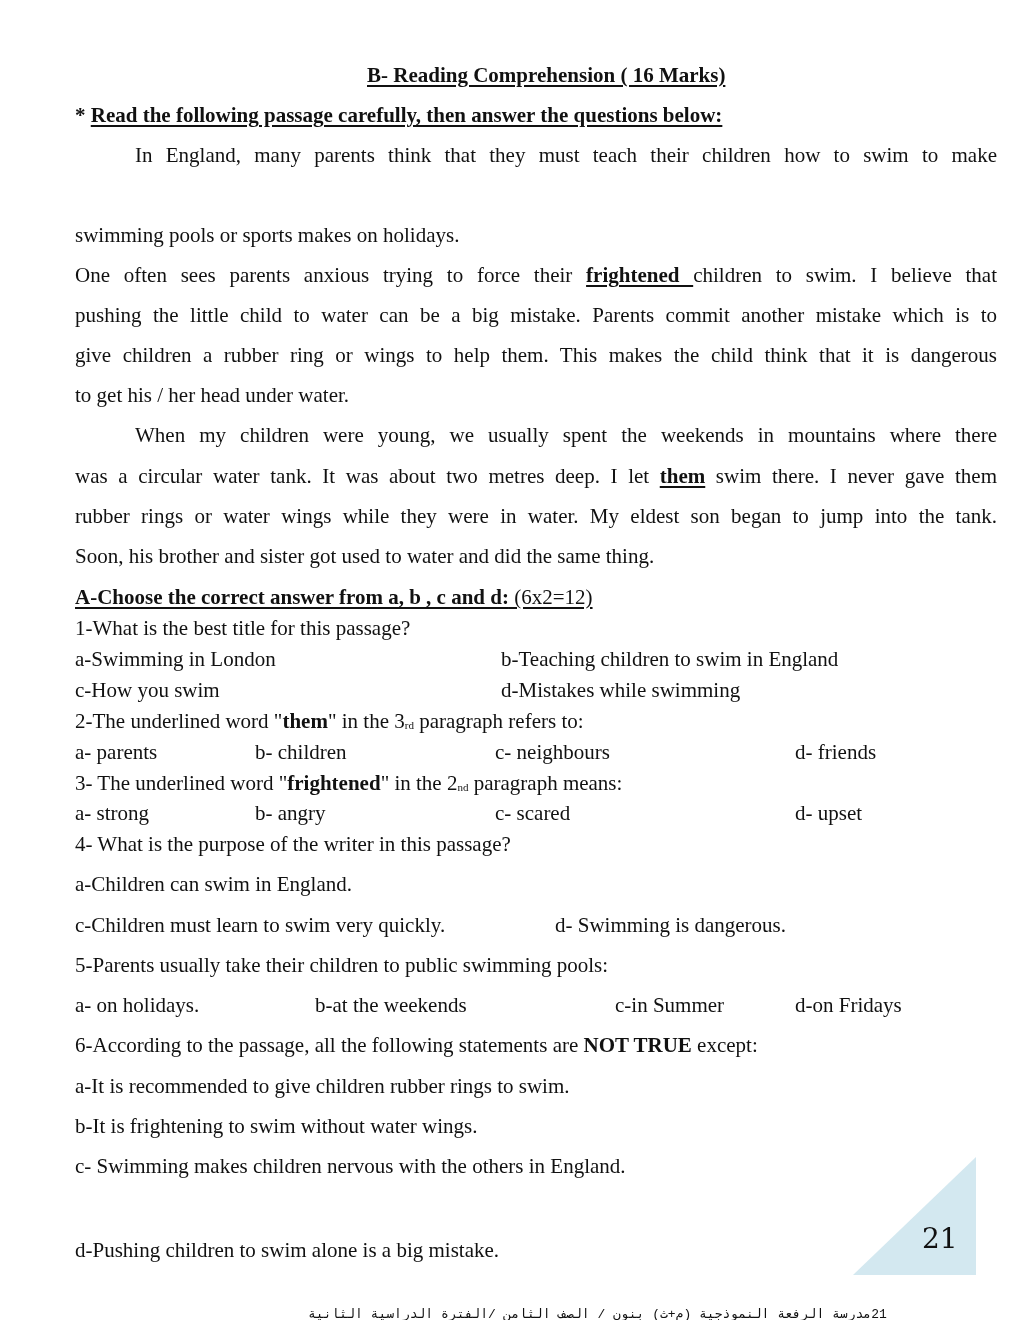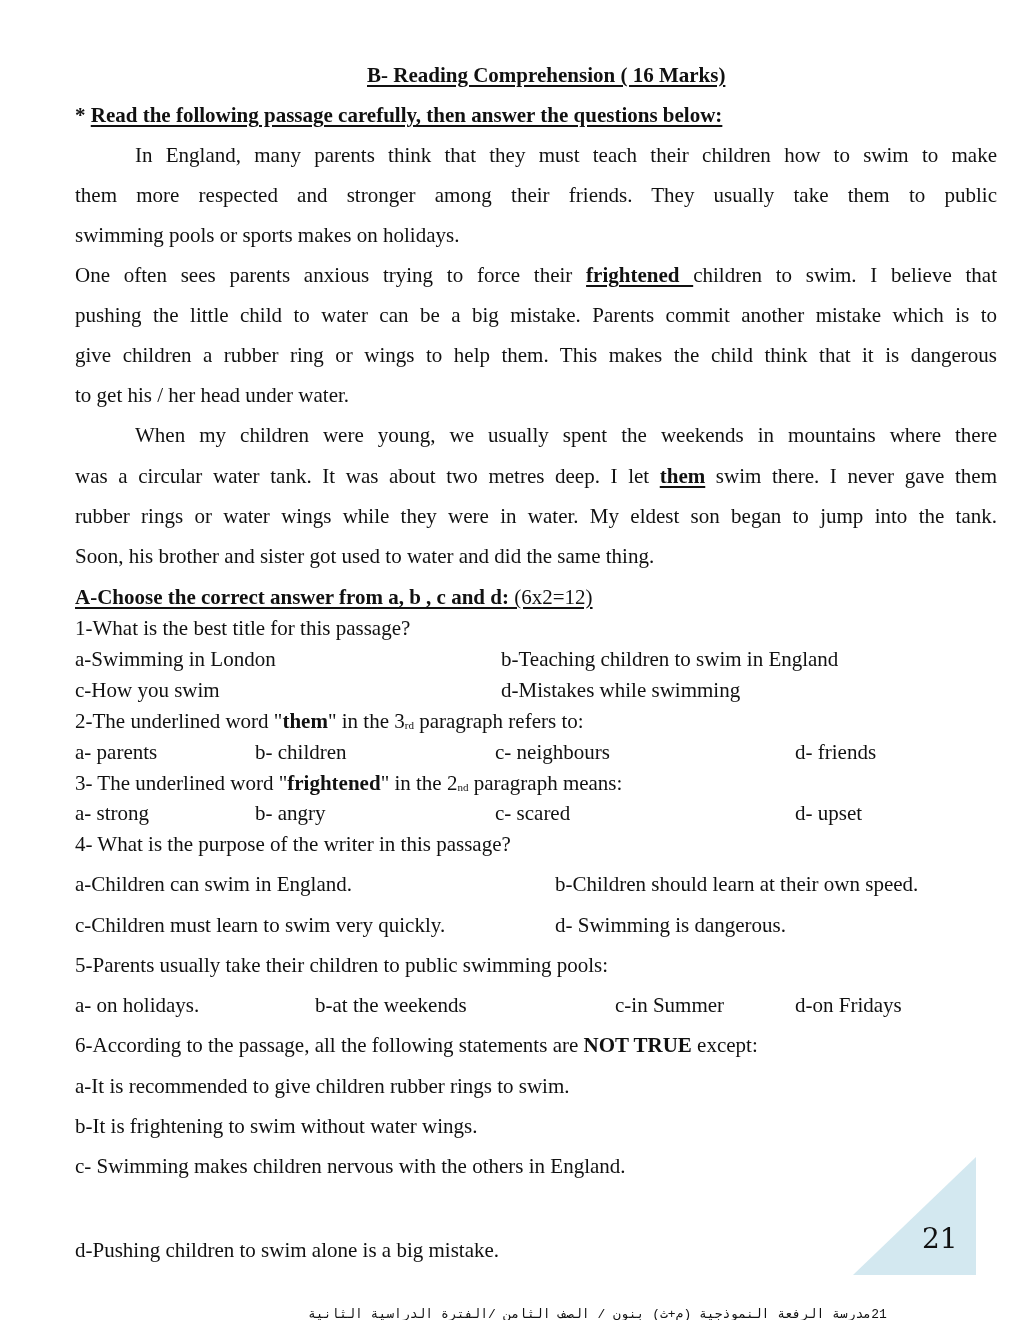--- a/index.html
+++ b/index.html
@@ -20,21 +20,20 @@
 </style>
 </head>
 <body>
 
 <div class="page">
 
   <div class="line bold u" style="left:367px; top:65px;">B- Reading Comprehension ( 16 Marks)</div>
   <div class="line bold" style="top:105px;"><span>* </span><span class="u">Read the following passage carefully, then answer the questions below:</span></div>
 
   <div class="line just" style="left:135px; width:862px; top:145px;">In England, many parents think that they must teach their children how to swim to make</div>
-  <div class="line just" style="top:185px;">them more respected and stronger among their friends. They usually take them to public</div>
   <div class="line" style="top:225px;">swimming pools or sports makes on holidays.</div>
 
   <div class="line just" style="top:265px;"><span>One often sees parents anxious trying to force their </span><span class="bold u">frightened </span><span>children to swim. I believe that</span></div>
   <div class="line just" style="top:305px;">pushing the little child to water can be a big mistake. Parents commit another mistake which is to</div>
   <div class="line just" style="top:345px;">give children a rubber ring or wings to help them. This makes the child think that it is dangerous</div>
   <div class="line just" style="left:135px; width:862px; top:425px;">When my children were young, we usually spent the weekends in mountains where there</div>
 
   <div class="line" style="top:385px;">to get his / her head under water.</div>
   <div class="line just" style="top:466px;"><span>was a circular water tank. It was about two metres deep. I let </span><span class="bold u">them</span><span> swim there. I never gave them</span></div>
   <div class="line just" style="top:506px;">rubber rings or water wings while they were in water. My eldest son began to jump into the tank.</div>
@@ -55,21 +54,20 @@
   <div class="opt" style="left:795px; top:742px;">d- friends</div>
 
   <div class="line" style="top:773px;"><span>3- The underlined word "</span><span class="bold">frightened</span><span>" in the 2</span><sub class="ord">nd</sub><span> paragraph means:</span></div>
   <div class="opt" style="left:75px; top:803px;">a- strong</div>
   <div class="opt" style="left:255px; top:803px;">b- angry</div>
   <div class="opt" style="left:495px; top:803px;">c- scared</div>
   <div class="opt" style="left:795px; top:803px;">d- upset</div>
 
   <div class="line" style="top:834px;">4- What is the purpose of the writer in this passage?</div>
   <div class="opt" style="left:75px; top:874px;">a-Children can swim in England.</div>
-  <div class="opt" style="left:555px; top:874px;">b-Children should learn at their own speed.</div>
   <div class="opt" style="left:75px; top:915px;">c-Children must learn to swim very quickly.</div>
   <div class="opt" style="left:555px; top:915px;">d- Swimming is dangerous.</div>
 
   <div class="line" style="top:955px;">5-Parents usually take their children to public swimming pools:</div>
   <div class="opt" style="left:75px; top:995px;">a- on holidays.</div>
   <div class="opt" style="left:315px; top:995px;">b-at the weekends</div>
   <div class="opt" style="left:615px; top:995px;">c-in Summer</div>
   <div class="opt" style="left:795px; top:995px;">d-on Fridays</div>
 
   <div class="line" style="top:1035px;"><span>6-According to the passage, all the following statements are </span><span class="bold">NOT TRUE</span><span> except:</span></div>

